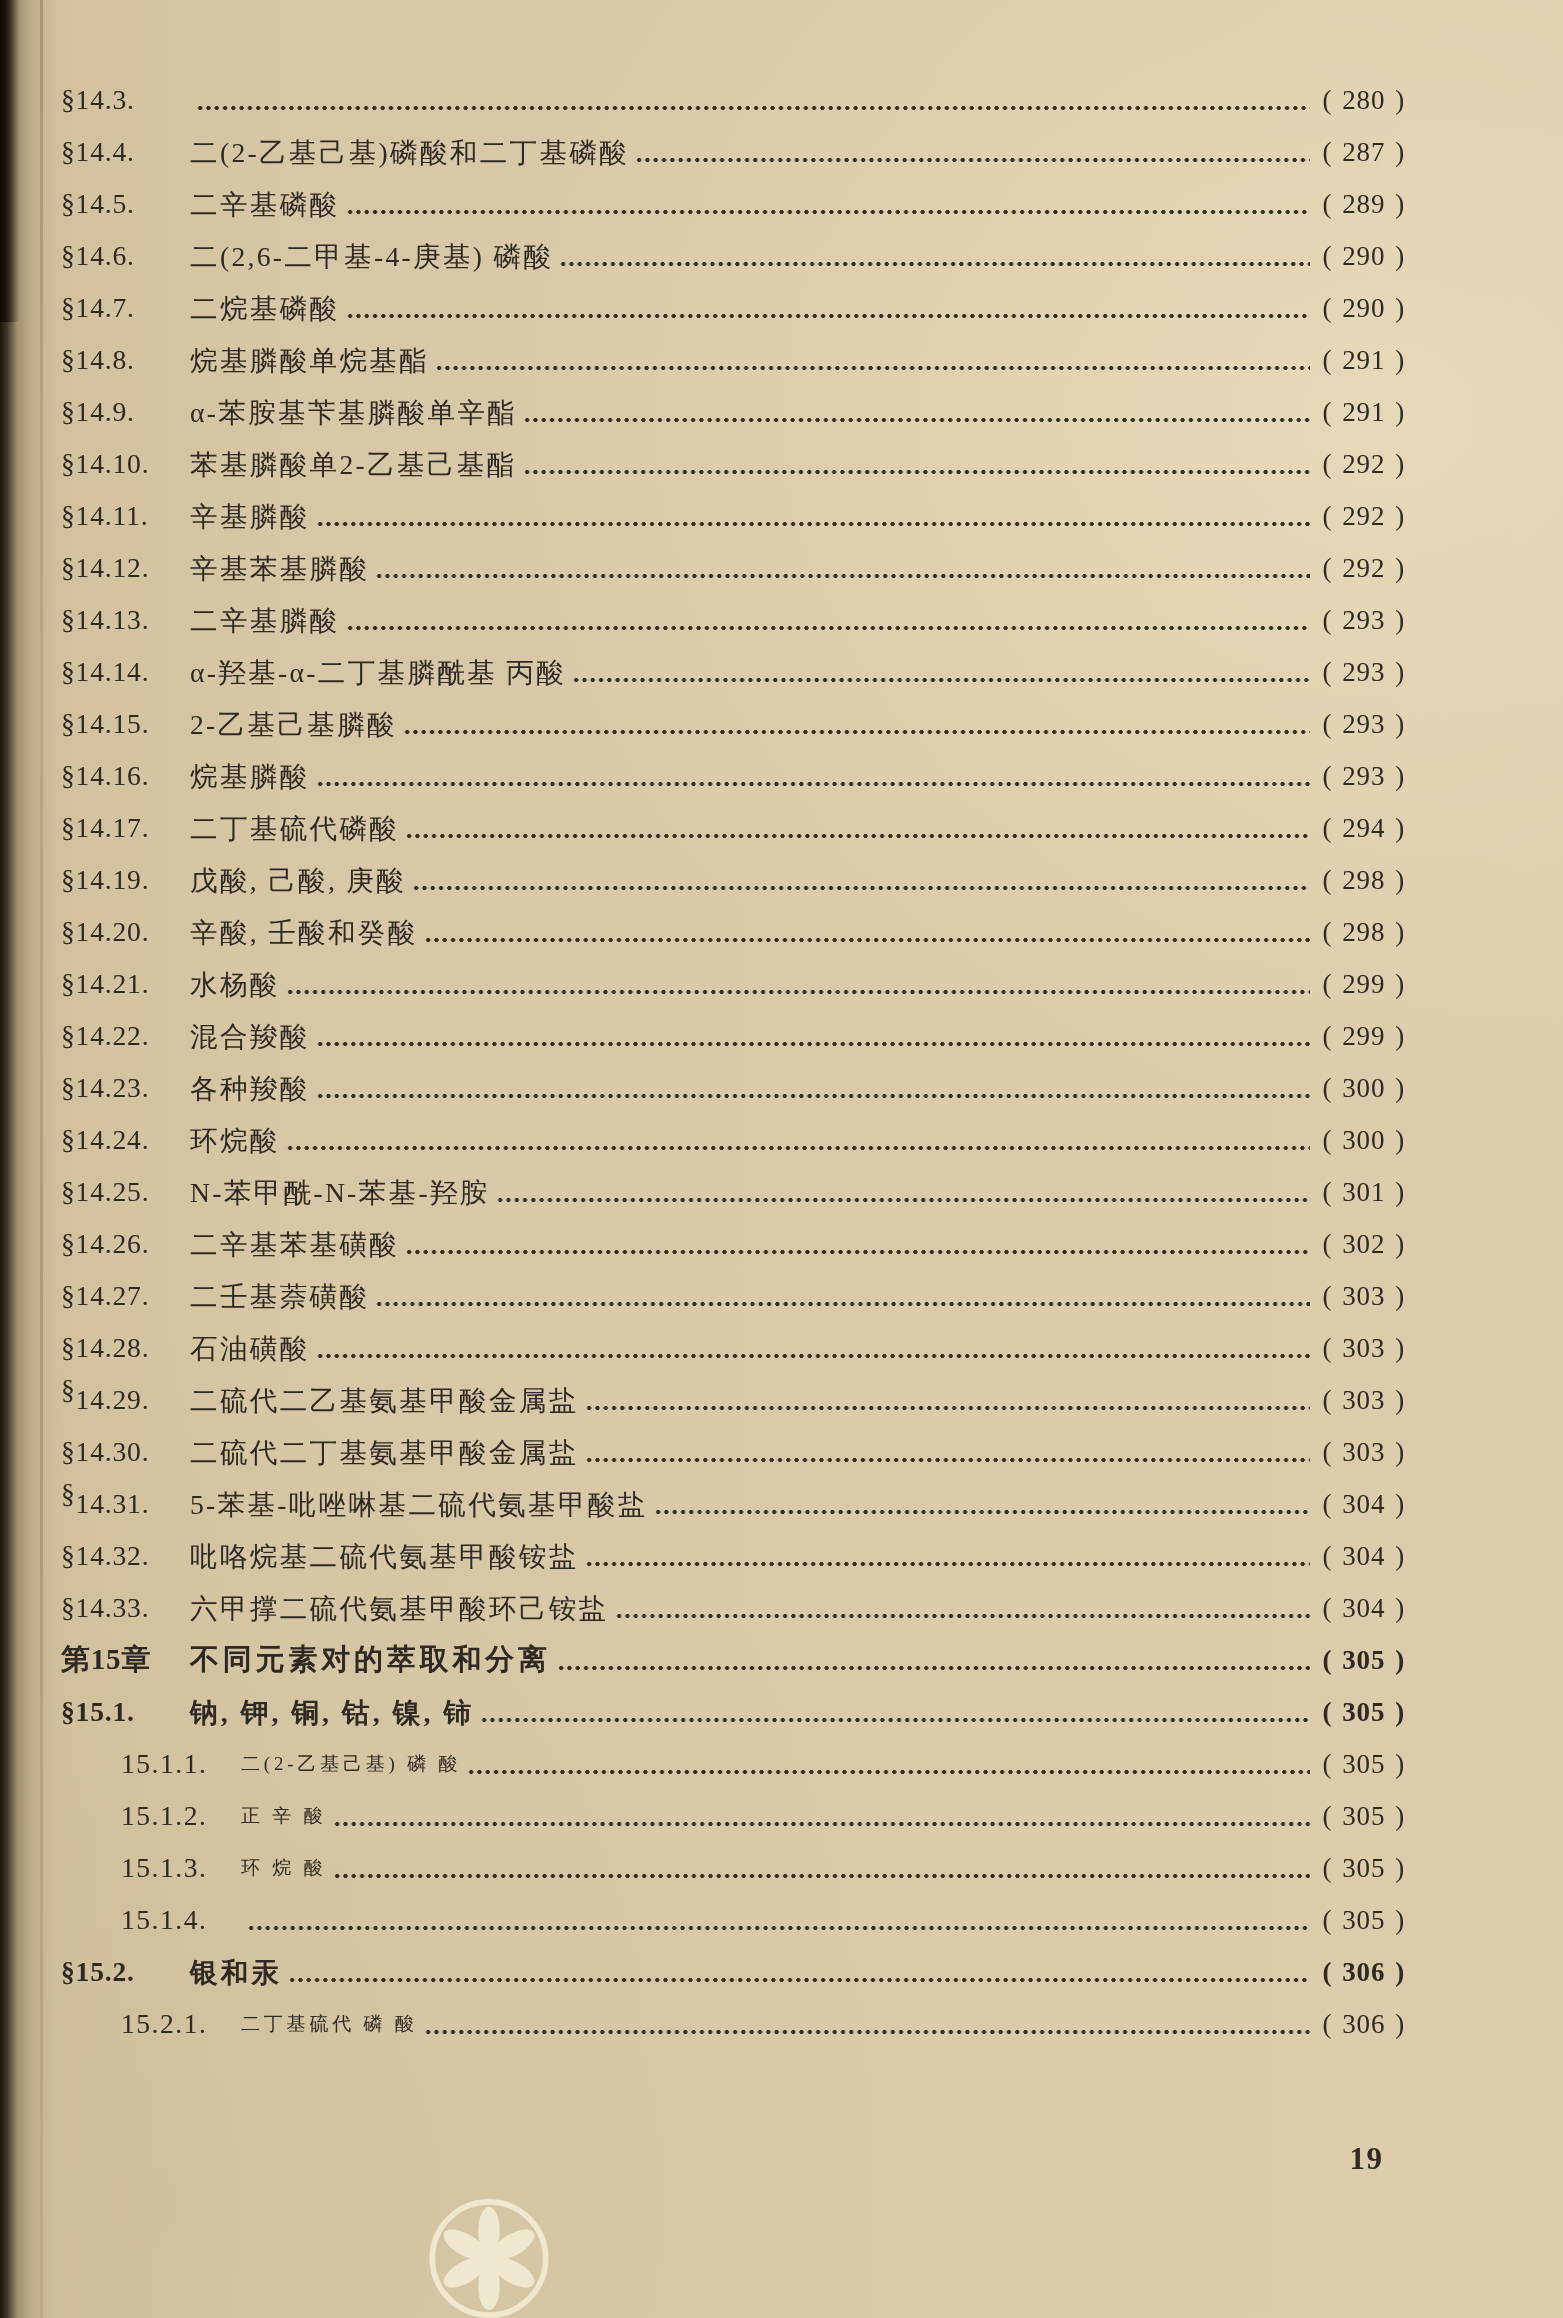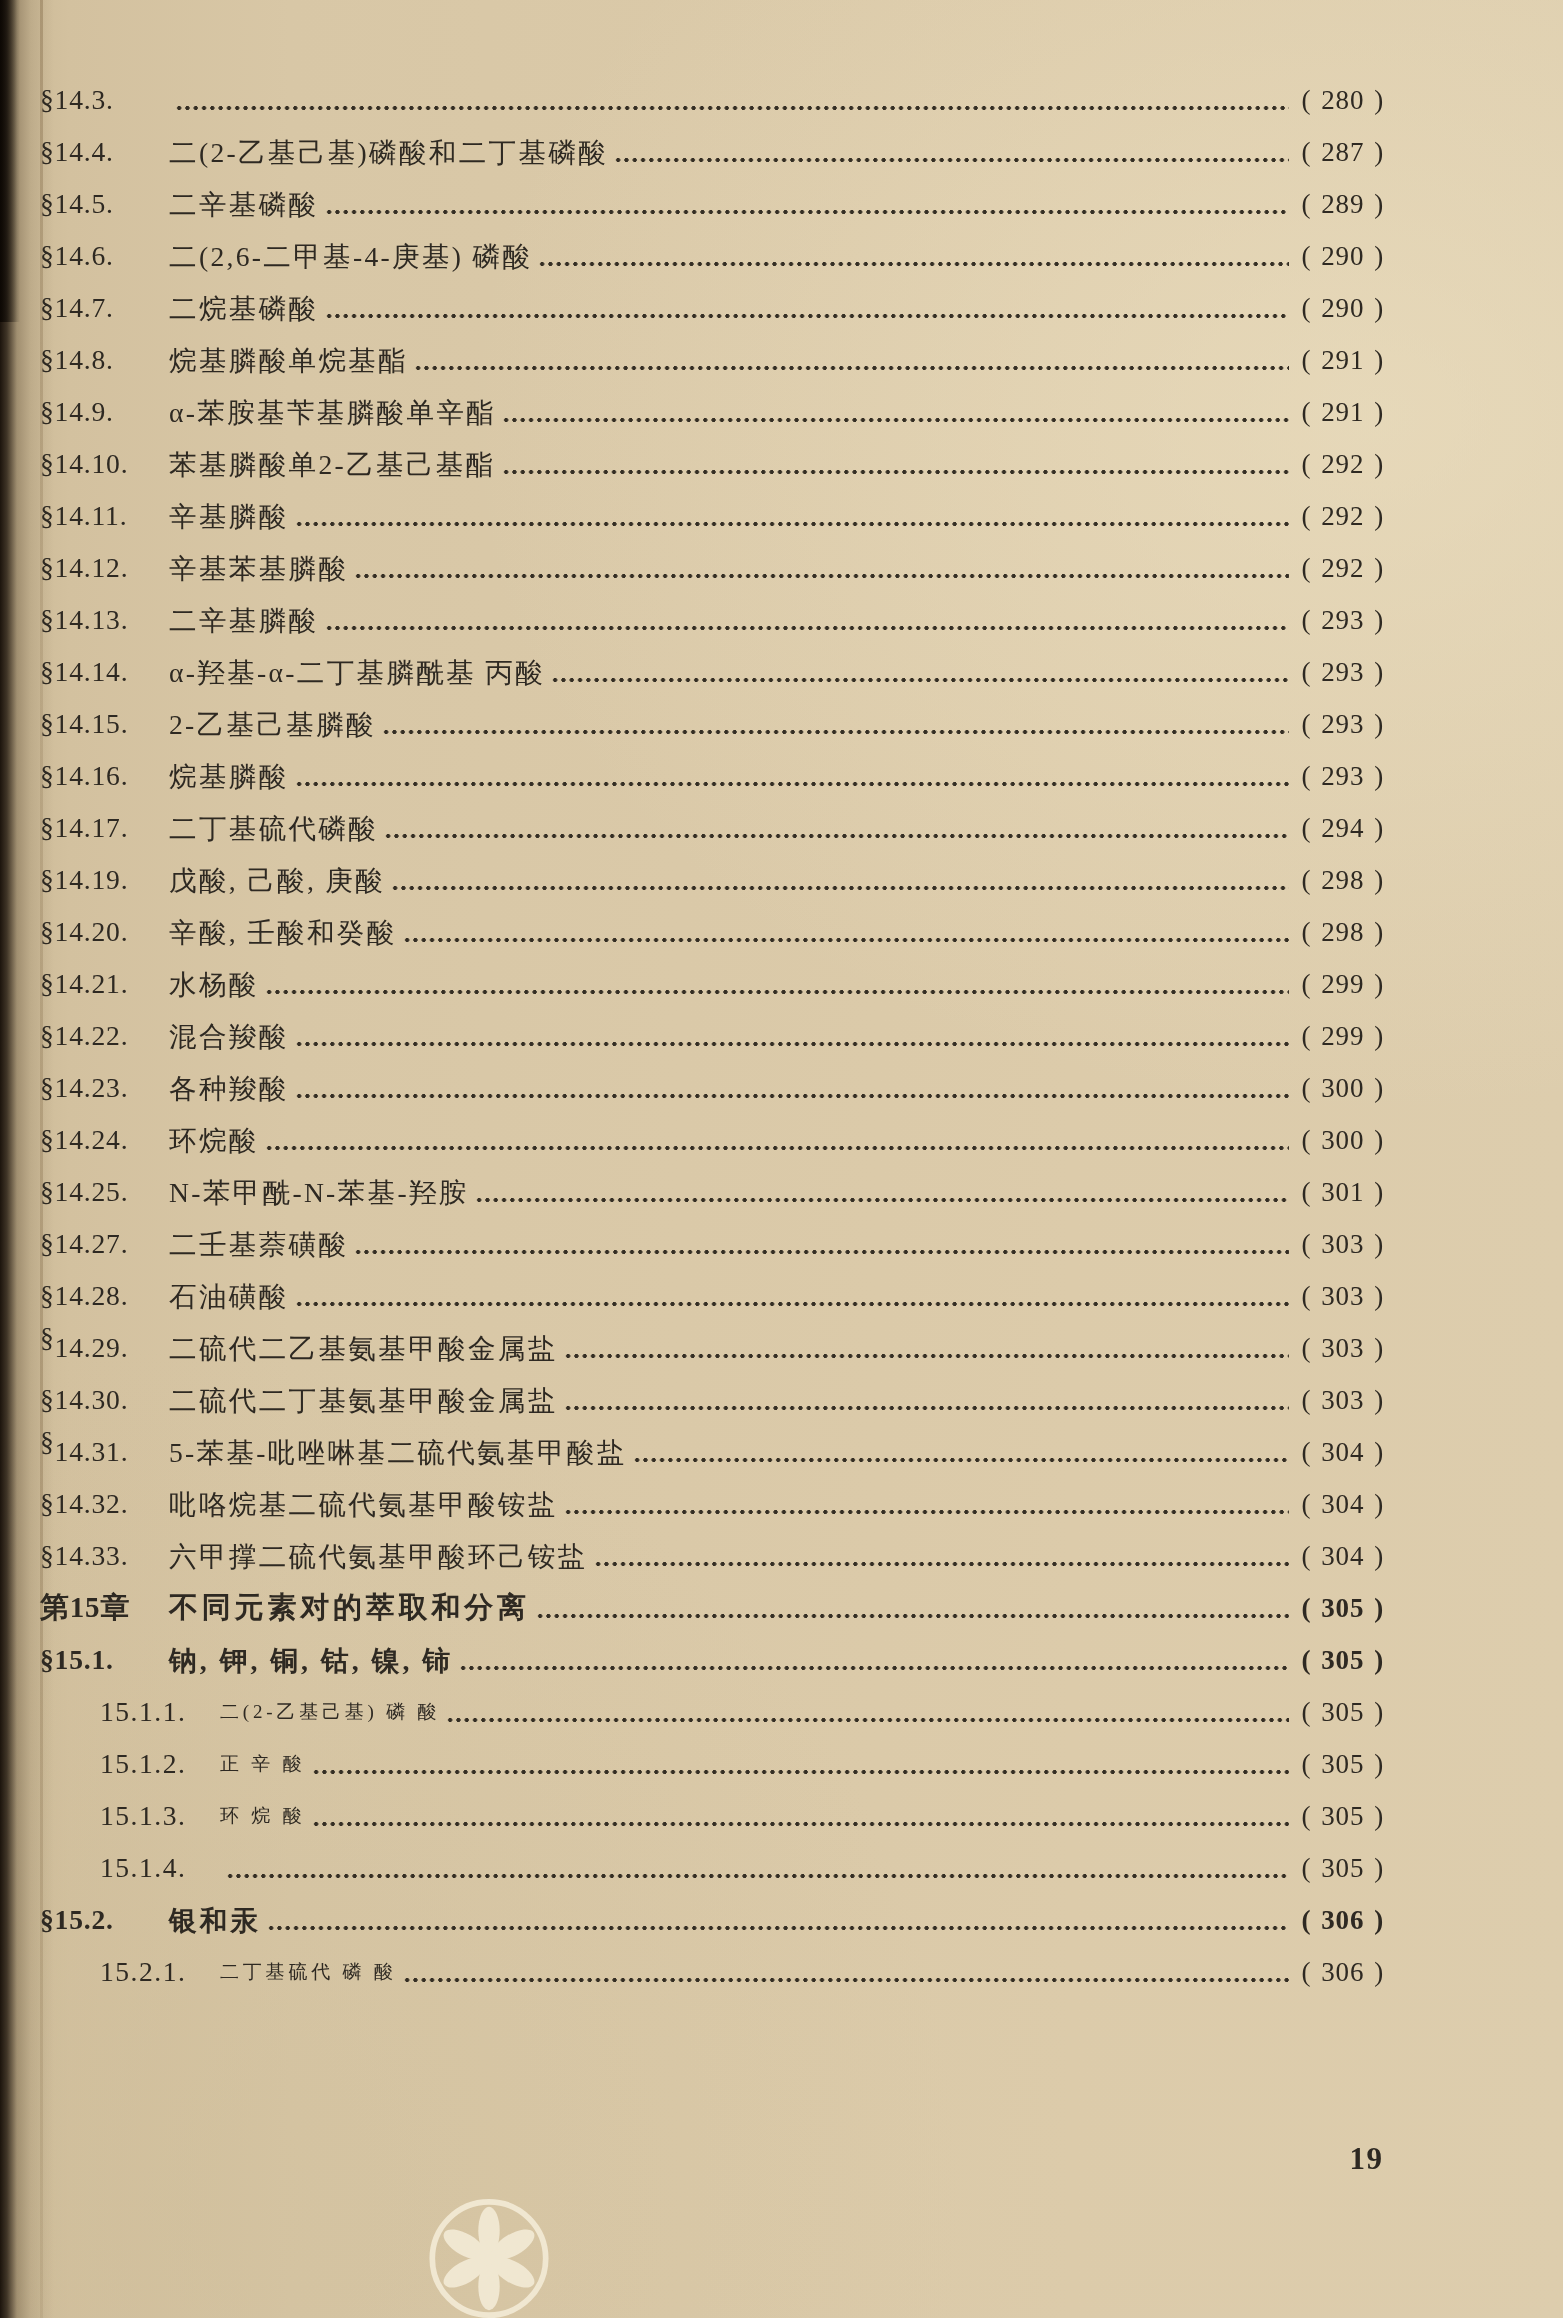--- a/index.html
+++ b/index.html
@@ -28,21 +28,21 @@
   }
   .crease {
     position: absolute; left: 40px; top: 0; bottom: 0; width: 3.1px;
     background: linear-gradient(180deg,
       rgba(125,100,65,0.38) 0%, rgba(125,100,65,0.18) 30%,
       rgba(125,100,65,0.34) 60%, rgba(125,100,65,0.12) 100%);
   }
 
   
   .toc {
-    position: absolute; left: 40px; top: 74px; width: 1344px;
+    position: absolute; left: 61px; top: 74px; width: 1344px;
     color: #2e2922;
   }
   .toc-row {
     display: flex; align-items: center;
     height: 52px;
     font-size: 27.6px;
     white-space: pre;
   }
   .num {
     flex: 0 0 auto; width: 129px;
@@ -124,20 +124,21 @@
     <div class="toc-row level-section"><span class="num">§14.15.</span><span class="title">2-乙基己基膦酸</span><span class="leader"></span><span class="pageno"><span class="paren">(</span><span class="pval">293</span><span class="paren">)</span></span></div>
     <div class="toc-row level-section"><span class="num">§14.16.</span><span class="title">烷基膦酸</span><span class="leader"></span><span class="pageno"><span class="paren">(</span><span class="pval">293</span><span class="paren">)</span></span></div>
     <div class="toc-row level-section"><span class="num">§14.17.</span><span class="title">二丁基硫代磷酸</span><span class="leader"></span><span class="pageno"><span class="paren">(</span><span class="pval">294</span><span class="paren">)</span></span></div>
     <div class="toc-row level-section"><span class="num">§14.19.</span><span class="title">戊酸, 己酸, 庚酸</span><span class="leader"></span><span class="pageno"><span class="paren">(</span><span class="pval">298</span><span class="paren">)</span></span></div>
     <div class="toc-row level-section"><span class="num">§14.20.</span><span class="title">辛酸, 壬酸和癸酸</span><span class="leader"></span><span class="pageno"><span class="paren">(</span><span class="pval">298</span><span class="paren">)</span></span></div>
     <div class="toc-row level-section"><span class="num">§14.21.</span><span class="title">水杨酸</span><span class="leader"></span><span class="pageno"><span class="paren">(</span><span class="pval">299</span><span class="paren">)</span></span></div>
     <div class="toc-row level-section"><span class="num">§14.22.</span><span class="title">混合羧酸</span><span class="leader"></span><span class="pageno"><span class="paren">(</span><span class="pval">299</span><span class="paren">)</span></span></div>
     <div class="toc-row level-section"><span class="num">§14.23.</span><span class="title">各种羧酸</span><span class="leader"></span><span class="pageno"><span class="paren">(</span><span class="pval">300</span><span class="paren">)</span></span></div>
     <div class="toc-row level-section"><span class="num">§14.24.</span><span class="title">环烷酸</span><span class="leader"></span><span class="pageno"><span class="paren">(</span><span class="pval">300</span><span class="paren">)</span></span></div>
     <div class="toc-row level-section"><span class="num">§14.25.</span><span class="title">N-苯甲酰-N-苯基-羟胺</span><span class="leader"></span><span class="pageno"><span class="paren">(</span><span class="pval">301</span><span class="paren">)</span></span></div>
+    <div class="toc-row level-section"><span class="num">§14.26.</span><span class="title">二辛基苯基磺酸</span><span class="leader"></span><span class="pageno"><span class="paren">(</span><span class="pval">302</span><span class="paren">)</span></span></div>
     <div class="toc-row level-section"><span class="num">§14.27.</span><span class="title">二壬基萘磺酸</span><span class="leader"></span><span class="pageno"><span class="paren">(</span><span class="pval">303</span><span class="paren">)</span></span></div>
     <div class="toc-row level-section"><span class="num">§14.28.</span><span class="title">石油磺酸</span><span class="leader"></span><span class="pageno"><span class="paren">(</span><span class="pval">303</span><span class="paren">)</span></span></div>
     <div class="toc-row level-section"><span class="num"><span class="raised-mark">§</span>14.29.</span><span class="title">二硫代二乙基氨基甲酸金属盐</span><span class="leader"></span><span class="pageno"><span class="paren">(</span><span class="pval">303</span><span class="paren">)</span></span></div>
     <div class="toc-row level-section"><span class="num">§14.30.</span><span class="title">二硫代二丁基氨基甲酸金属盐</span><span class="leader"></span><span class="pageno"><span class="paren">(</span><span class="pval">303</span><span class="paren">)</span></span></div>
     <div class="toc-row level-section"><span class="num"><span class="raised-mark">§</span>14.31.</span><span class="title">5-苯基-吡唑啉基二硫代氨基甲酸盐</span><span class="leader"></span><span class="pageno"><span class="paren">(</span><span class="pval">304</span><span class="paren">)</span></span></div>
     <div class="toc-row level-section"><span class="num">§14.32.</span><span class="title">吡咯烷基二硫代氨基甲酸铵盐</span><span class="leader"></span><span class="pageno"><span class="paren">(</span><span class="pval">304</span><span class="paren">)</span></span></div>
     <div class="toc-row level-section"><span class="num">§14.33.</span><span class="title">六甲撑二硫代氨基甲酸环己铵盐</span><span class="leader"></span><span class="pageno"><span class="paren">(</span><span class="pval">304</span><span class="paren">)</span></span></div>
     <div class="toc-row level-chapter"><span class="num">第15章</span><span class="title">不同元素对的萃取和分离</span><span class="leader"></span><span class="pageno"><span class="paren">(</span><span class="pval">305</span><span class="paren">)</span></span></div>
     <div class="toc-row level-section-bold"><span class="num">§15.1.</span><span class="title">钠, 钾, 铜, 钴, 镍, 铈</span><span class="leader"></span><span class="pageno"><span class="paren">(</span><span class="pval">305</span><span class="paren">)</span></span></div>
     <div class="toc-row level-subsection"><span class="num">15.1.1.</span><span class="title">二(2-乙基己基) 磷 酸</span><span class="leader"></span><span class="pageno"><span class="paren">(</span><span class="pval">305</span><span class="paren">)</span></span></div>

